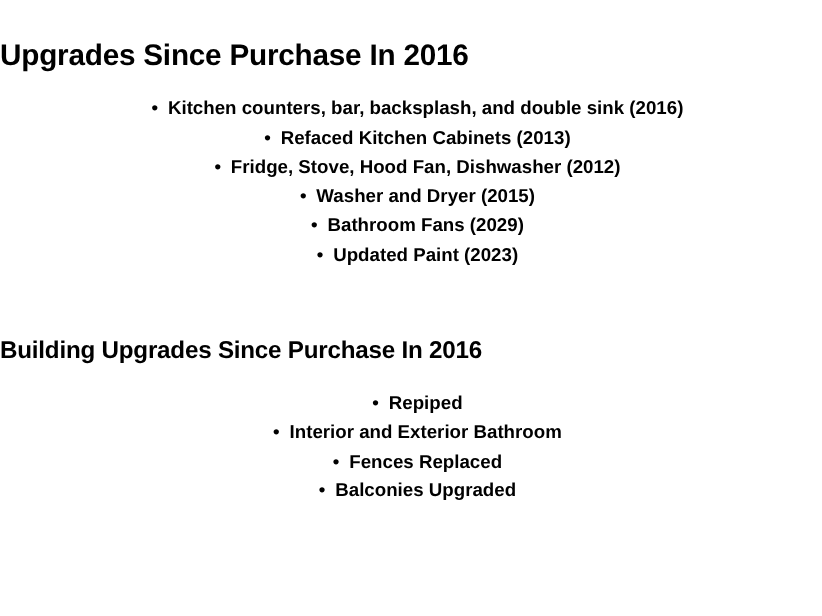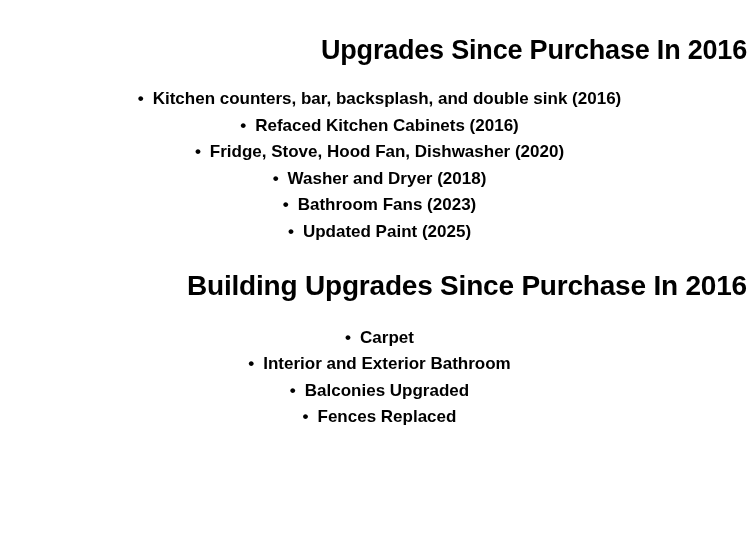--- a/index.html
+++ b/index.html
@@ -29,24 +29,25 @@
   }
   .section-two {
     padding-top: 24px;
   }
   .heading {
     font-size: 27px;
     font-weight: bold;
     letter-spacing: -0.2px;
     line-height: 1.2;
     margin: 0;
-    text-align: right;
+    text-align: left;
   }
   .heading-two {
-    font-size: 28px;
+    font-size: 22px;
+    margin-top: 36px;
   }
   .bullet-list {
     list-style: none;
     margin: 0;
     padding: 0;
     text-align: center;
   }
   .list-one {
     margin-top: 20px;
   }
@@ -77,48 +78,48 @@
 
 <div class="slide">
 
   <div class="section section-one">
     <h1 class="heading">Upgrades Since Purchase In 2016</h1>
     <ul class="bullet-list list-one">
       <li class="bullet-item">
         <span class="bullet-dot">•</span><span class="bullet-text">Kitchen counters, bar, backsplash, and double sink (2016)</span>
       </li>
       <li class="bullet-item">
-        <span class="bullet-dot">•</span><span class="bullet-text">Refaced Kitchen Cabinets (2016)</span>
+        <span class="bullet-dot">•</span><span class="bullet-text">Refaced Kitchen Cabinets (2013)</span>
       </li>
       <li class="bullet-item">
-        <span class="bullet-dot">•</span><span class="bullet-text">Fridge, Stove, Hood Fan, Dishwasher (2020)</span>
+        <span class="bullet-dot">•</span><span class="bullet-text">Fridge, Stove, Hood Fan, Dishwasher (2012)</span>
       </li>
       <li class="bullet-item">
-        <span class="bullet-dot">•</span><span class="bullet-text">Washer and Dryer (2018)</span>
+        <span class="bullet-dot">•</span><span class="bullet-text">Washer and Dryer (2015)</span>
       </li>
       <li class="bullet-item">
-        <span class="bullet-dot">•</span><span class="bullet-text">Bathroom Fans (2023)</span>
+        <span class="bullet-dot">•</span><span class="bullet-text">Bathroom Fans (2029)</span>
       </li>
       <li class="bullet-item">
-        <span class="bullet-dot">•</span><span class="bullet-text">Updated Paint (2025)</span>
+        <span class="bullet-dot">•</span><span class="bullet-text">Updated Paint (2023)</span>
       </li>
     </ul>
   </div>
 
   <div class="section section-two">
     <h1 class="heading heading-two">Building Upgrades Since Purchase In 2016</h1>
     <ul class="bullet-list list-two">
       <li class="bullet-item">
-        <span class="bullet-dot">•</span><span class="bullet-text">Carpet</span>
+        <span class="bullet-dot">•</span><span class="bullet-text">Repiped</span>
       </li>
       <li class="bullet-item">
         <span class="bullet-dot">•</span><span class="bullet-text">Interior and Exterior Bathroom</span>
       </li>
       <li class="bullet-item">
-        <span class="bullet-dot">•</span><span class="bullet-text">Balconies Upgraded</span>
+        <span class="bullet-dot">•</span><span class="bullet-text">Fences Replaced</span>
       </li>
       <li class="bullet-item">
-        <span class="bullet-dot">•</span><span class="bullet-text">Fences Replaced</span>
+        <span class="bullet-dot">•</span><span class="bullet-text">Balconies Upgraded</span>
       </li>
     </ul>
   </div>
 
 </div>
 
 </body></html>

